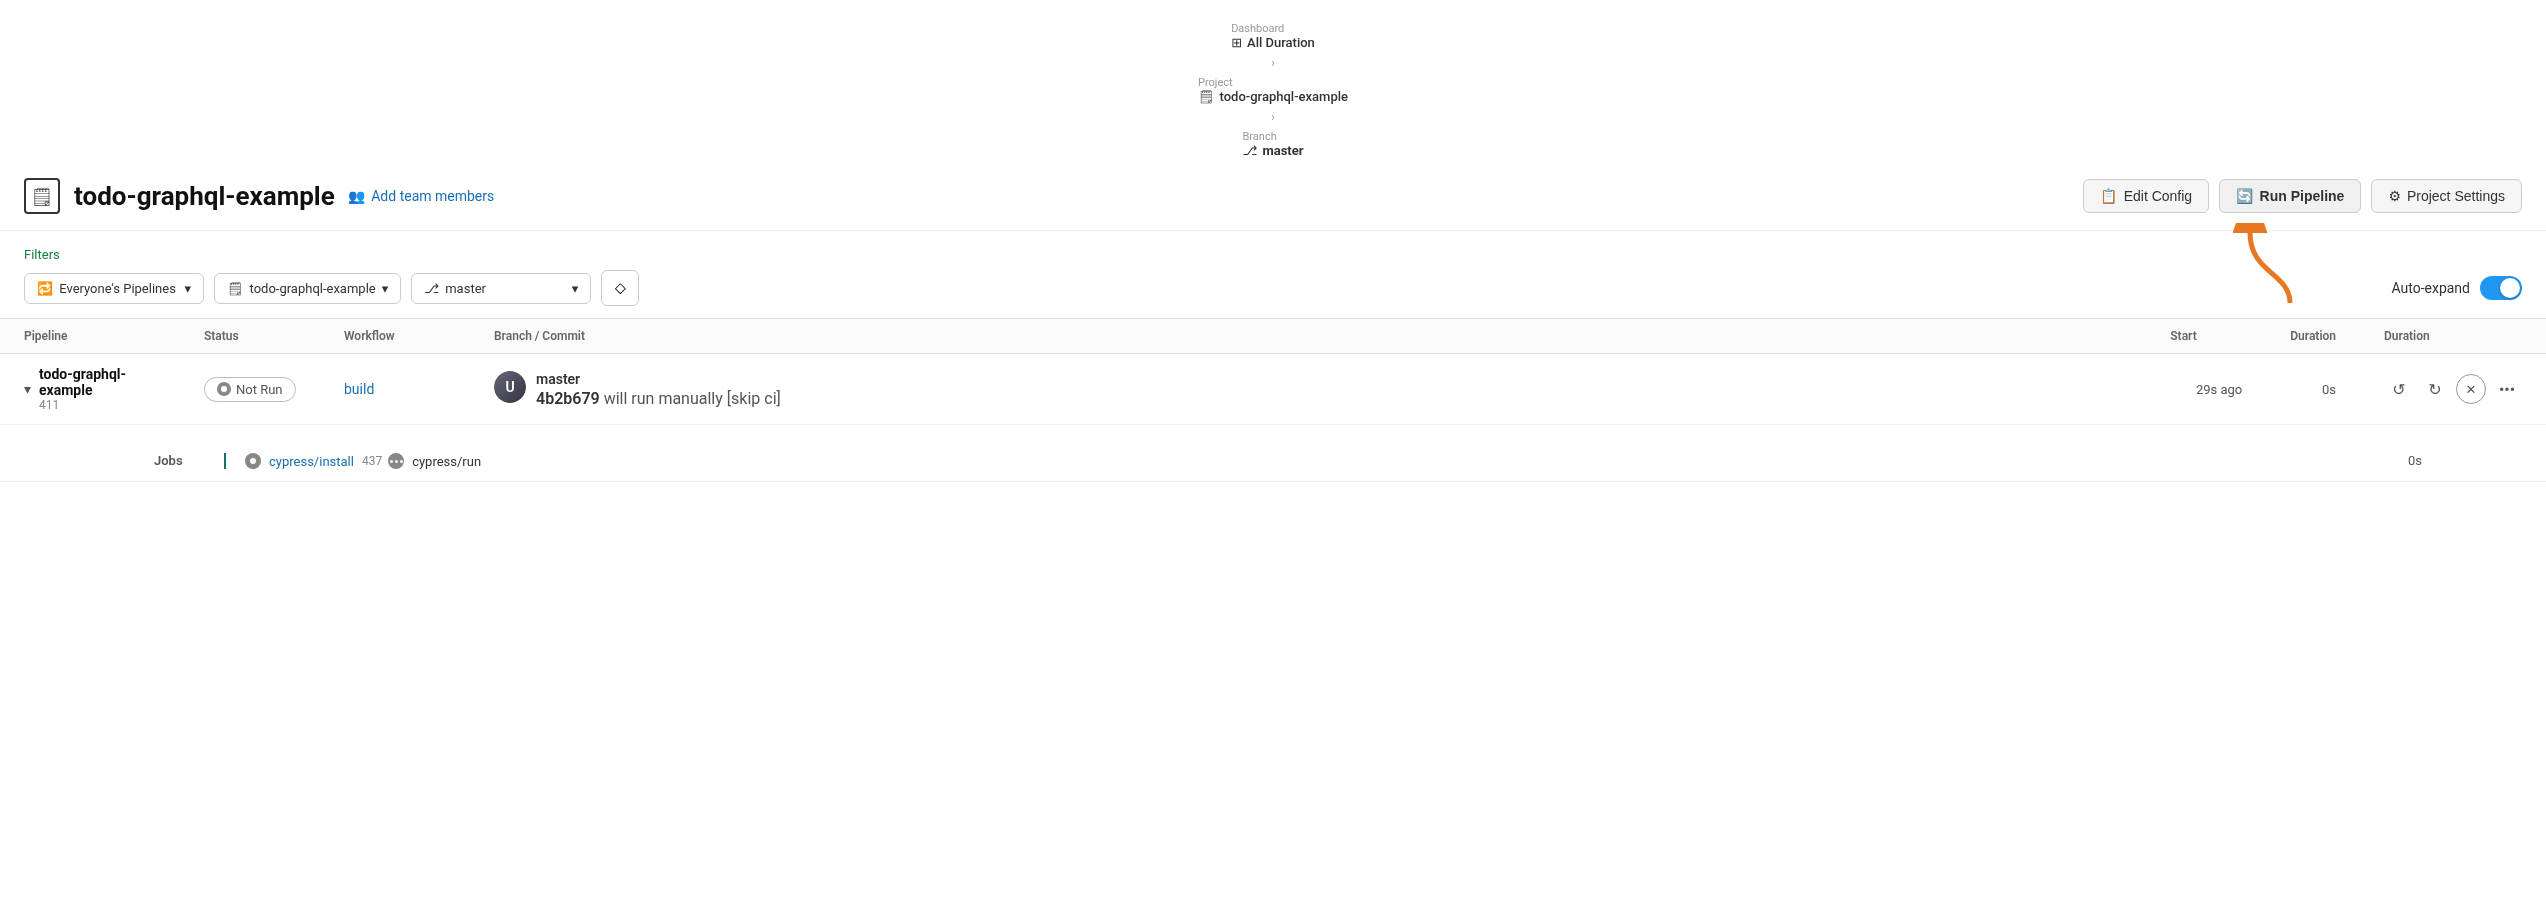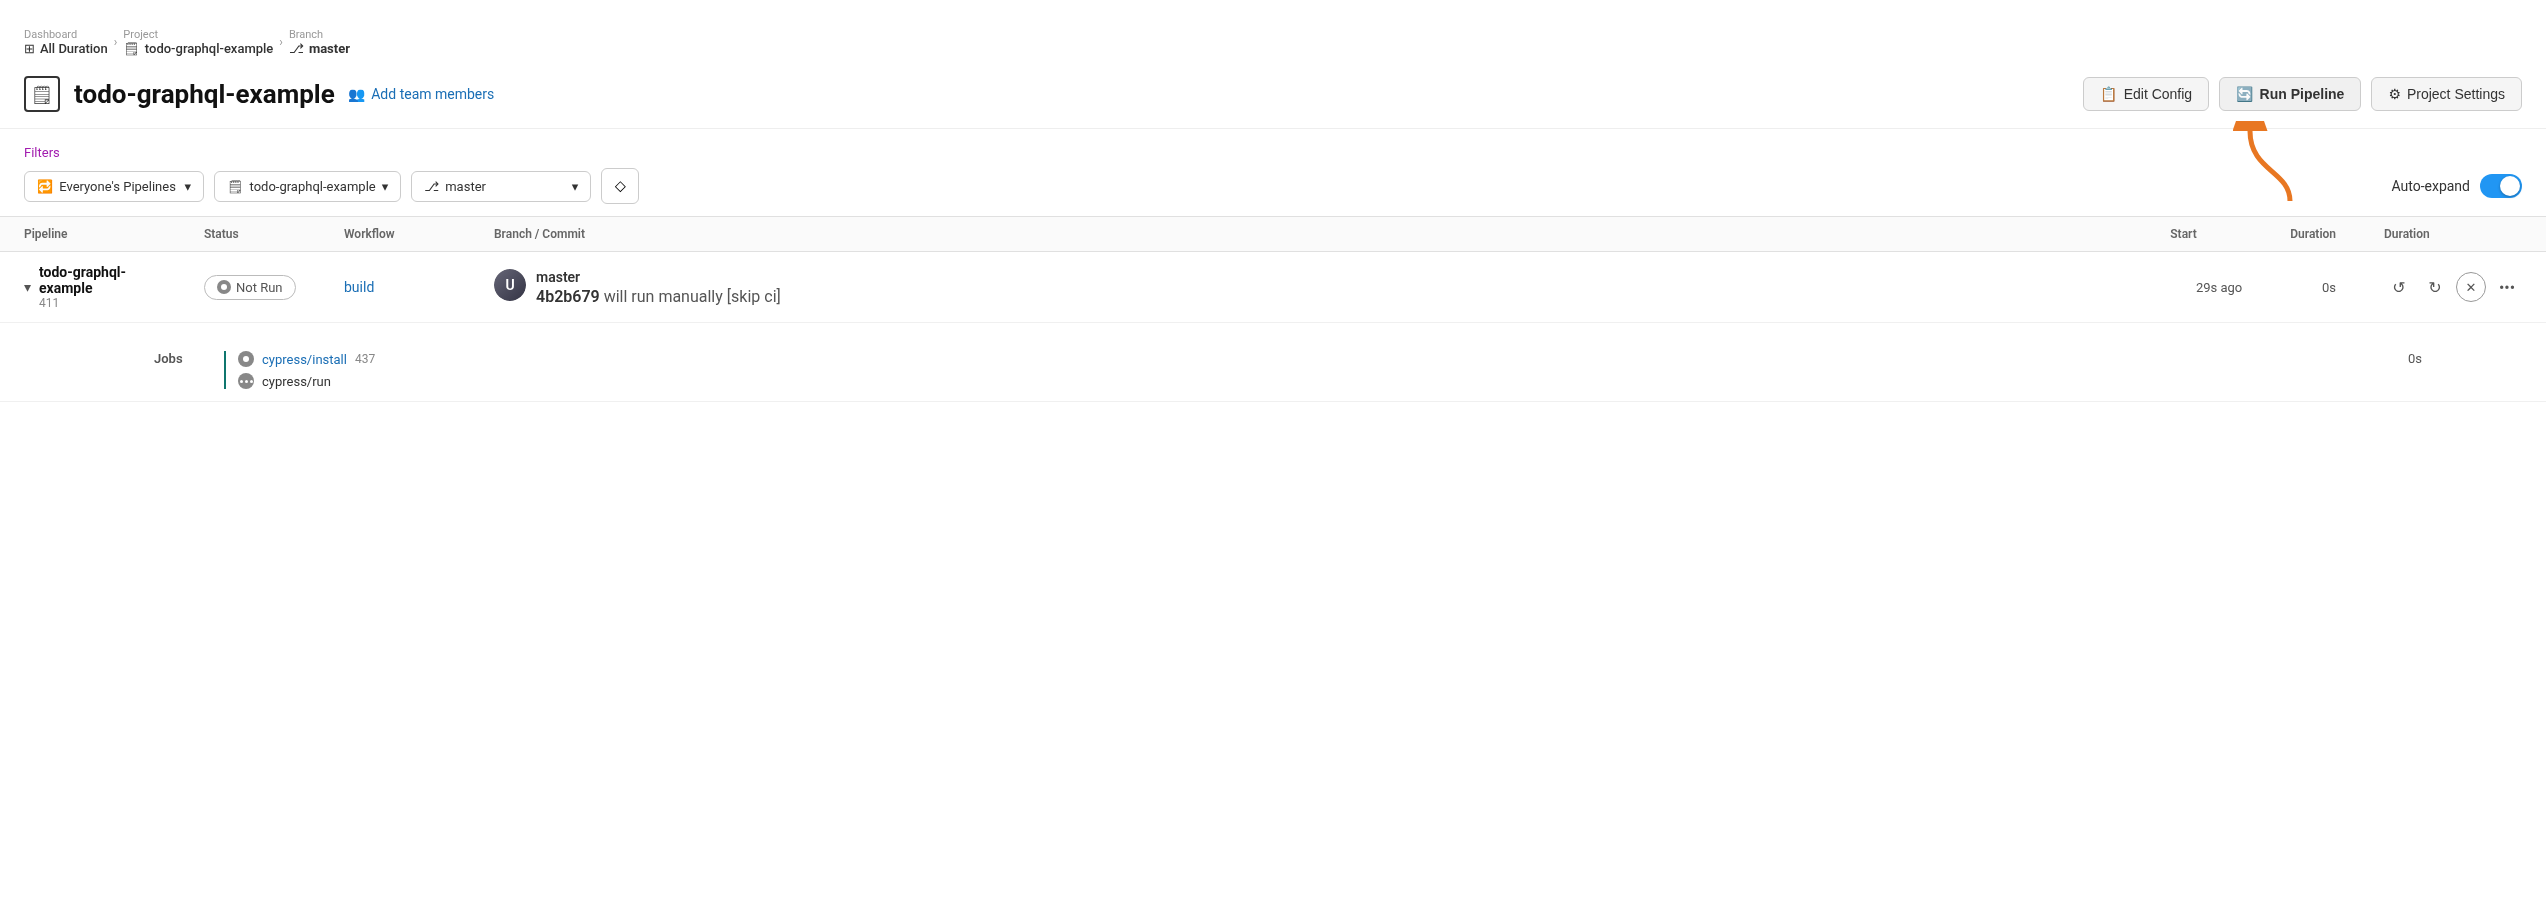--- a/index.html
+++ b/index.html
@@ -8,23 +8,24 @@
       background: #fff;
       color: #333;
       font-size: 14px;
     }
 
     
     .breadcrumb {
       display: flex;
       align-items: center;
       gap: 6px;
-      padding: 28px 24px 8px;
+      padding: 22px 24px 8px;
       font-size: 13px;
       color: #666;
+      flex-direction: column;
     }
     .breadcrumb-item {
       display: flex;
       align-items: center;
       gap: 5px;
       color: #333;
       font-size: 13px;
       font-weight: 500;
       cursor: pointer;
     }
@@ -104,21 +105,21 @@
       width: 80px;
       height: 90px;
     }
 
     
     .filters-section {
       padding: 16px 24px 12px;
     }
     .filters-label {
       font-size: 13px;
-      color: #a21caf;
+      color: #15803d;
       margin-bottom: 8px;
     }
     .filters-row {
       display: flex;
       align-items: center;
       gap: 10px;
     }
     .filter-dropdown {
       display: flex;
       align-items: center;
@@ -338,24 +339,24 @@
       min-width: 200px;
     }
     .jobs-label {
       font-weight: 600;
       font-size: 13px;
       color: #555;
       padding-right: 16px;
     }
     .jobs-list {
       display: flex;
-      flex-direction: column;
+      flex-direction: row;
       gap: 6px;
       border-left: 2px solid #0f766e;
-      padding-left: 12px;
+      padding-left: 19px;
     }
     .job-item {
       display: flex;
       align-items: center;
       gap: 8px;
       font-size: 13px;
     }
     .job-icon-notrun {
       width: 16px;
       height: 16px;

